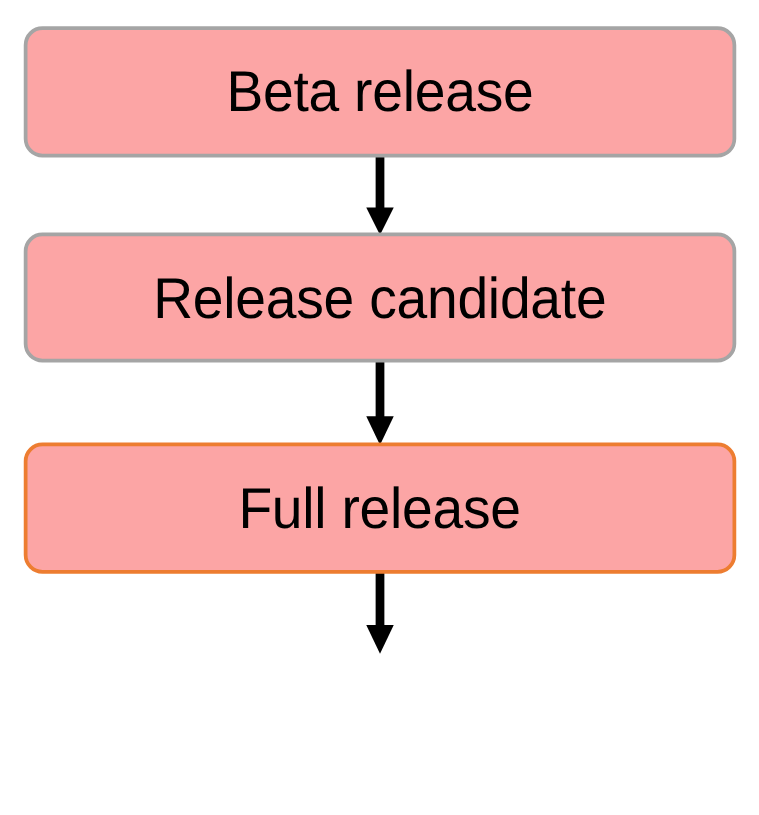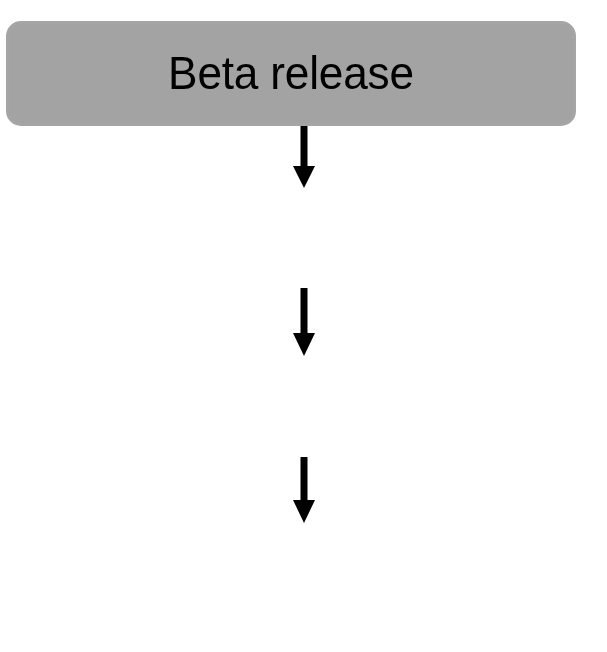--- a/index.html
+++ b/index.html
@@ -13,24 +13,24 @@
   }
   #diagram-canvas {
     position: relative;
     width: 607px;
     height: 652px;
     background: #FFFFFF;
     overflow: hidden;
   }
   .node {
     position: absolute;
-    left: 6px;
+    left: 19px;
     width: 570px;
     box-sizing: border-box;
-    background: #a3a3a3;
+    background: #fca5a5;
     border: 3px solid #737373;
     border-radius: 15px;
     display: flex;
     align-items: center;
     justify-content: center;
     z-index: 2;
   }
   .node.highlighted {
     border-color: #ED7D31;
   }
@@ -76,28 +76,34 @@
     <span class="node-label">Beta release</span>
   </div>
 
   <div class="connector" id="connector-beta-to-rc">
     <svg viewBox="0 0 44 64" preserveAspectRatio="none">
       <rect x="18.5" y="0" width="7" height="44" fill="#000000"></rect>
       <polygon points="11,42 33,42 22,64" fill="#000000"></polygon>
     </svg>
   </div>
 
+  <div class="node" id="node-release-candidate" style="border-color: rgb(165, 165, 165);">
+    <span class="node-label">Release candidate</span>
+  </div>
 
   <div class="connector" id="connector-rc-to-full">
     <svg viewBox="0 0 44 68" preserveAspectRatio="none">
       <rect x="18.5" y="0" width="7" height="47" fill="#000000"></rect>
       <polygon points="11,45 33,45 22,68" fill="#000000"></polygon>
     </svg>
   </div>
 
+  <div class="node highlighted" id="node-full-release" style="border-color: rgb(237, 125, 49);">
+    <span class="node-label">Full release</span>
+  </div>
 
   <div class="connector" id="connector-full-to-maint">
     <svg viewBox="0 0 44 66" preserveAspectRatio="none">
       <rect x="18.5" y="0" width="7" height="45" fill="#000000"></rect>
       <polygon points="11,43 33,43 22,66" fill="#000000"></polygon>
     </svg>
   </div>
 
 
 </div>

